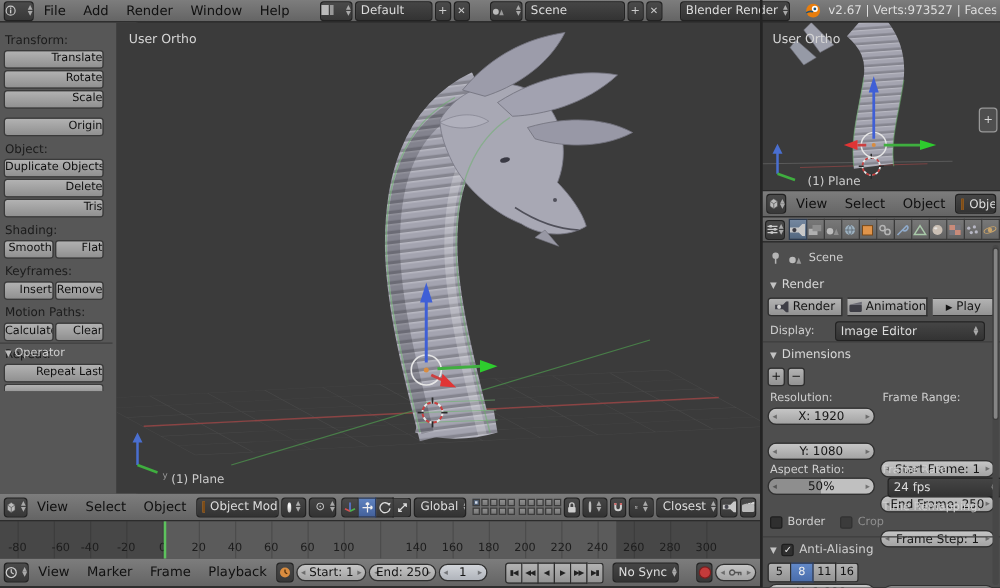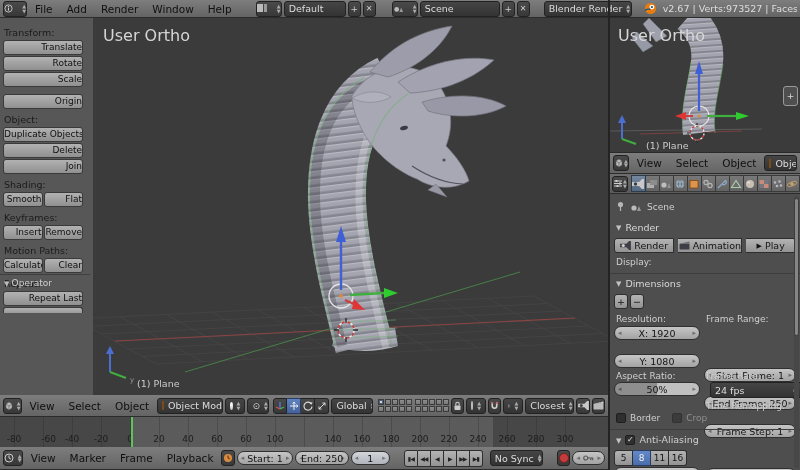--- a/index.html
+++ b/index.html
@@ -42,21 +42,21 @@
              border-radius:3px;height:13px;line-height:12px;text-align:right;font-size:9px;
              color:#101010;overflow:hidden;white-space:nowrap}
   .shelf-gap{height:6px}
   .shelf-partial{height:5px;background:linear-gradient(#b2b2b2,#9a9a9a);border:1px solid #3a3a3a;border-bottom:none;border-radius:3px 3px 0 0}
   .operator-head{position:absolute;left:0;top:256px;width:86px;border-top:1px solid #3f3f3f;
                  color:#cfcfcf;font-size:9px;padding:3px 0 0 4px}
   .operator-head::before{content:"▼ ";font-size:7px;color:#bbb}
   .vscroll{position:absolute;background:#474747;border-radius:4px}
   .vthumb{position:absolute;background:#858585;border-radius:4px;border:1px solid #3c3c3c;box-sizing:border-box}
   
-  .vplabel{position:absolute;color:#d6d6d6;font-size:16px}
+  .vplabel{position:absolute;color:#d6d6d6;font-size:10px}
   .objlabel{position:absolute;color:#cccccc;font-size:9.5px}
   #mainvp{left:93px;top:18px;width:515px;height:377px;background:#3b3b3b;overflow:hidden}
   #rvp{left:610px;top:18px;width:190px;height:135px;background:#3b3b3b;overflow:hidden;border-bottom:1px solid #2a2a2a;box-sizing:border-box}
   .plus-handle{position:absolute;width:13px;height:18px;border:1px solid #999;border-radius:3px;
                background:rgba(96,96,96,.55);color:#d8d8d8;font-size:9px;display:flex;
                align-items:center;justify-content:center}
   
   #vpheader{left:0;top:395px;width:608px;height:22px}
   #tlheader{left:0;top:447px;width:608px;height:23px}
   .cube{width:9px;height:9px;background:#d98c3f;border:1px solid #7c4c17;box-sizing:border-box}
@@ -182,21 +182,21 @@
         <div class="shelf-btn">Origin</div>
       </div>
       <div class="shelf-label">Object:</div>
       <div class="shelf-row">
         <div class="shelf-btn">Duplicate Objects</div>
       </div>
       <div class="shelf-row">
         <div class="shelf-btn">Delete</div>
       </div>
       <div class="shelf-row">
-        <div class="shelf-btn">Join</div>
+        <div class="shelf-btn">Tris</div>
       </div>
       <div class="shelf-label">Shading:</div>
       <div class="shelf-row">
         <div class="shelf-btn">Smooth</div>
         <div class="shelf-btn">Flat</div>
       </div>
       <div class="shelf-label">Keyframes:</div>
       <div class="shelf-row">
         <div class="shelf-btn">Insert</div>
         <div class="shelf-btn">Remove</div>
@@ -677,20 +677,24 @@
         </svg>
       <span>Animation</span>
     </div>
     <div class="lbtn" style="flex:1">
       <span style="font-size:7px">▶</span>
       <span>Play</span>
     </div>
   </div>
   <div class="prow" style="left:6px;top:63px;width:180px">
     <span class="plabel">Display:</span>
+    <div class="dsel" style="width:120px;margin-left:12px">
+        <span>Image Editor</span>
+        <span class="spin"></span>
+      </div>
   </div>
 
   <div class="sep" style="top:79px"></div>
   <div class="prow phead" style="left:6px;top:84px">
       <span>Dimensions</span>
     </div>
   <div class="prow" style="left:4px;top:100px;width:182px;gap:2px">
     <div class="lbtn" style="width:14px">+</div>
     <div class="lbtn" style="width:14px">−</div>
   </div>

